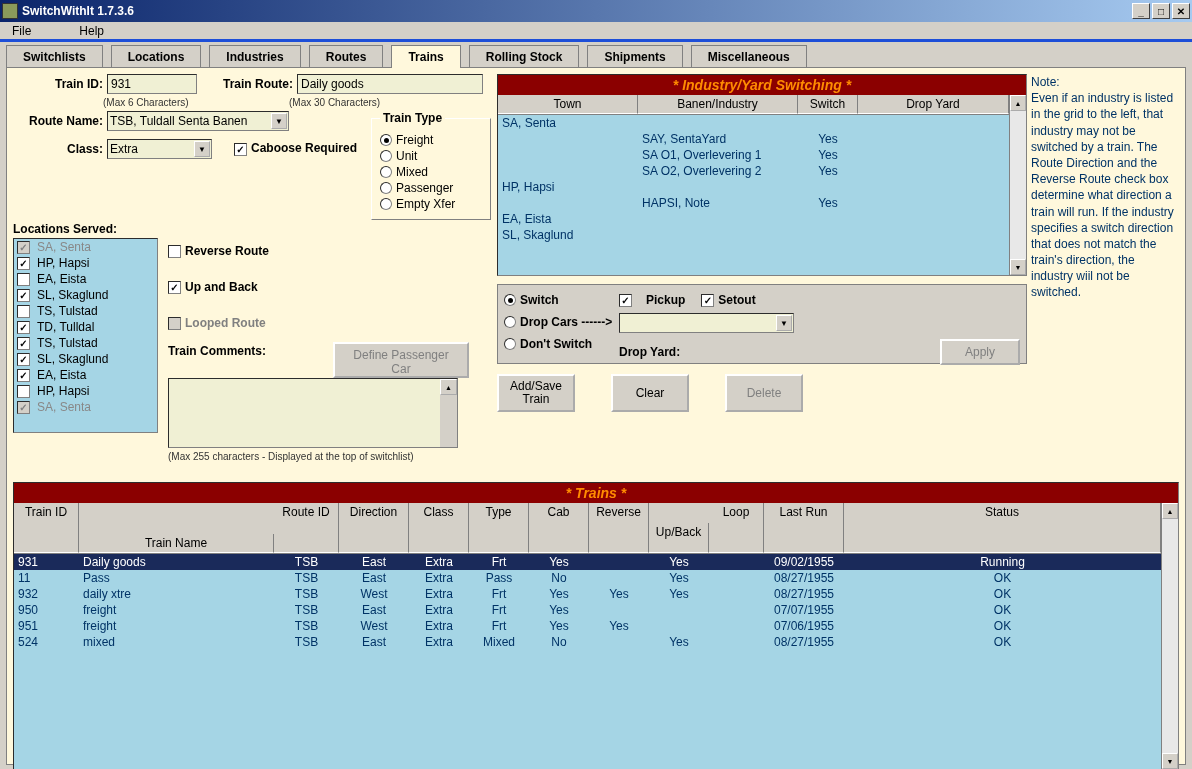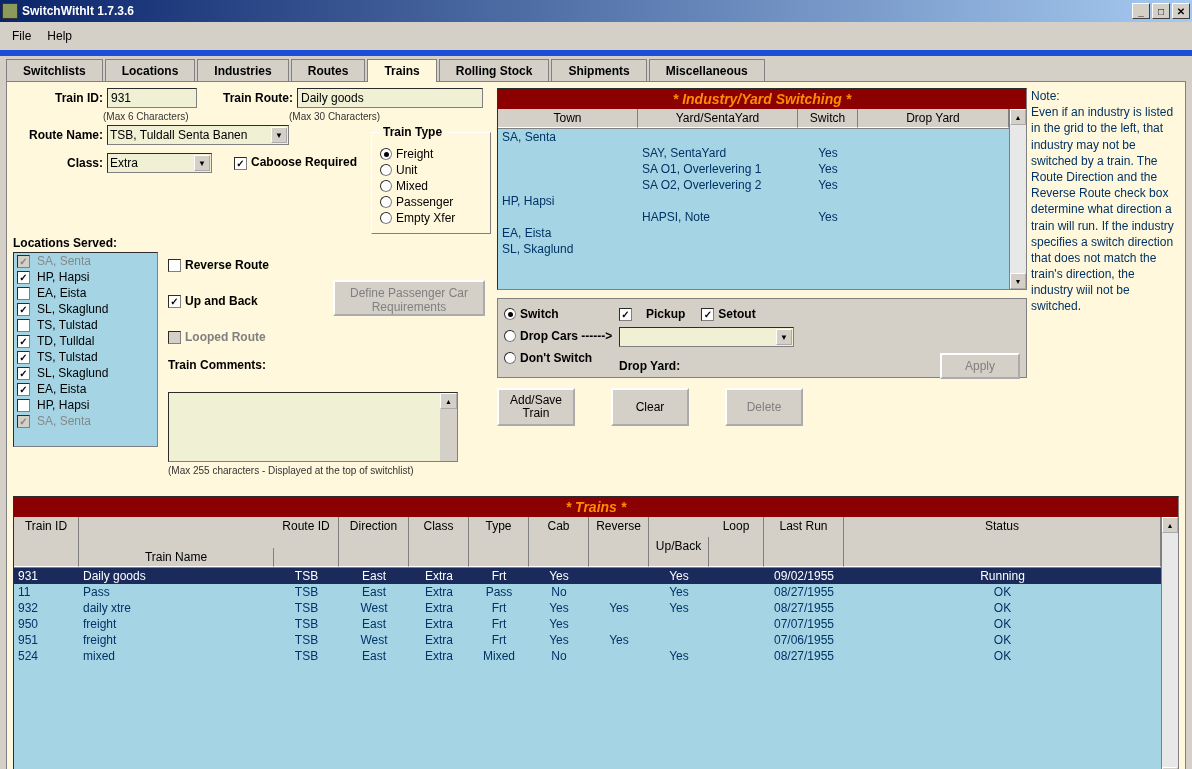--- a/index.html
+++ b/index.html
@@ -6,26 +6,26 @@
 body { margin: 0; padding: 0; background: #d4d0c8; width: 1192px; height: 769px; overflow: hidden; }
 
 
 .title-bar { background: linear-gradient(to right, #0a246a, #a6caf0); height: 22px; display: flex; align-items: center; padding: 0 2px; color: #fff; font-weight: bold; }
 .title-bar .icon { width: 16px; height: 16px; background: #8a9a5b; margin-right: 4px; border: 1px solid #333; }
 .title-bar .title { flex: 1; font-size: 12px; }
 .title-bar .win-btns { display: flex; gap: 2px; }
 .title-bar .win-btn { width: 18px; height: 16px; background: #d4d0c8; border: 1px solid #fff; border-right-color: #404040; border-bottom-color: #404040; display: flex; align-items: center; justify-content: center; font-size: 10px; font-family: Arial; color: #000; }
 
 
-.menu-bar { background: #d4d0c8; height: 20px; display: flex; align-items: center; padding: 14px 4px; border-bottom: 6px solid #1d4ed8; }
+.menu-bar { background: #d4d0c8; height: 20px; display: flex; align-items: center; padding: 8px 4px; border-bottom: 3px solid #1d4ed8; gap: 32px; }
 .menu-bar .menu-item { padding: 2px 8px; cursor: default; }
 
 
 .tab-strip { display: flex; margin: 2px 6px 0 6px; }
-.tab { padding: 4px 16px; background: #d4d0c8; border: 1px solid #808080; border-bottom: none; margin-right: 2px; font-weight: bold; font-size: 12px; cursor: default; position: relative; top: 1px; }
+.tab { padding: 4px 16px; background: #d4d0c8; border: 1px solid #808080; border-bottom: none; margin-right: 8px; font-weight: bold; font-size: 12px; cursor: default; position: relative; top: 1px; }
 .tab.active { background: #fff8dc; z-index: 2; }
 
 
 .content { margin: 0 6px 6px 6px; background: #fff8dc; border: 1px solid #808080; padding: 6px; height: 698px; position: relative; }
 
 
 .form-row { display: flex; align-items: center; margin-bottom: 3px; }
 .lbl { font-weight: bold; text-align: right; margin-right: 4px; }
 .hint { font-size: 10px; color: #333; }
 .txt-input { background: #f0f0d4; border: 1px inset #808080; padding: 2px 3px; height: 20px; }
@@ -225,21 +225,21 @@
               <span class="chk-box">✓</span>
               <span style="font-weight:bold;">Up and Back</span>
             </div>
           <div class="chk" style="margin-top:22px; color:#808080;">
               <span class="chk-box disabled"></span>
               <span style="font-weight:bold;">Looped Route</span>
             </div>
           <div class="lbl" style="text-align:left; margin-top:14px;">Train Comments:</div>
         </div>
 
-        <div class="btn disabled" style="width:152px; height:36px; line-height:1.2; margin-top:28px;">
+        <div class="btn disabled" style="width:136px; height:36px; line-height:1.2; margin-top:104px;">
           <div>Define Passenger Car</div>
             <div>Requirements</div>
         </div>
       </div>
 
       <div style="display:flex; margin-top:-55px; margin-left:155px;">
         <div class="textarea" style="width:290px; height:70px; position:relative;">
           <div style="position:absolute; right:0; top:0; bottom:0; width:17px; background:#d4d0c8;">
               <div class="sb-btn">▲</div>
             </div>
@@ -250,21 +250,21 @@
 
     <div style="flex:1; display:flex; gap:4px;">
       <div style="flex:1;">
 
         <div class="grid">
           <div class="grid-header">* Industry/Yard Switching *</div>
           <div style="display:flex;">
             <div style="flex:1;">
               <div class="grid-cols">
                 <div class="col" style="width:140px;">Town</div>
-                <div class="col" style="width:160px;">Yard/SentaYard</div>
+                <div class="col" style="width:160px;">Banen/Industry</div>
                 <div class="col" style="width:60px;">Switch</div>
                 <div class="col" style="flex:1;">Drop Yard</div>
               </div>
               <div class="grid-body" id="ind-grid-body" style="height:160px;">
                   <div class="grid-row">
                     <div class="cell" style="width:140px;">SA, Senta</div>
                     <div class="cell" style="width:160px;"></div>
                     <div class="cell" style="width:60px; text-align:center;"></div>
                     <div class="cell" style="flex:1;"></div>
                   </div>

